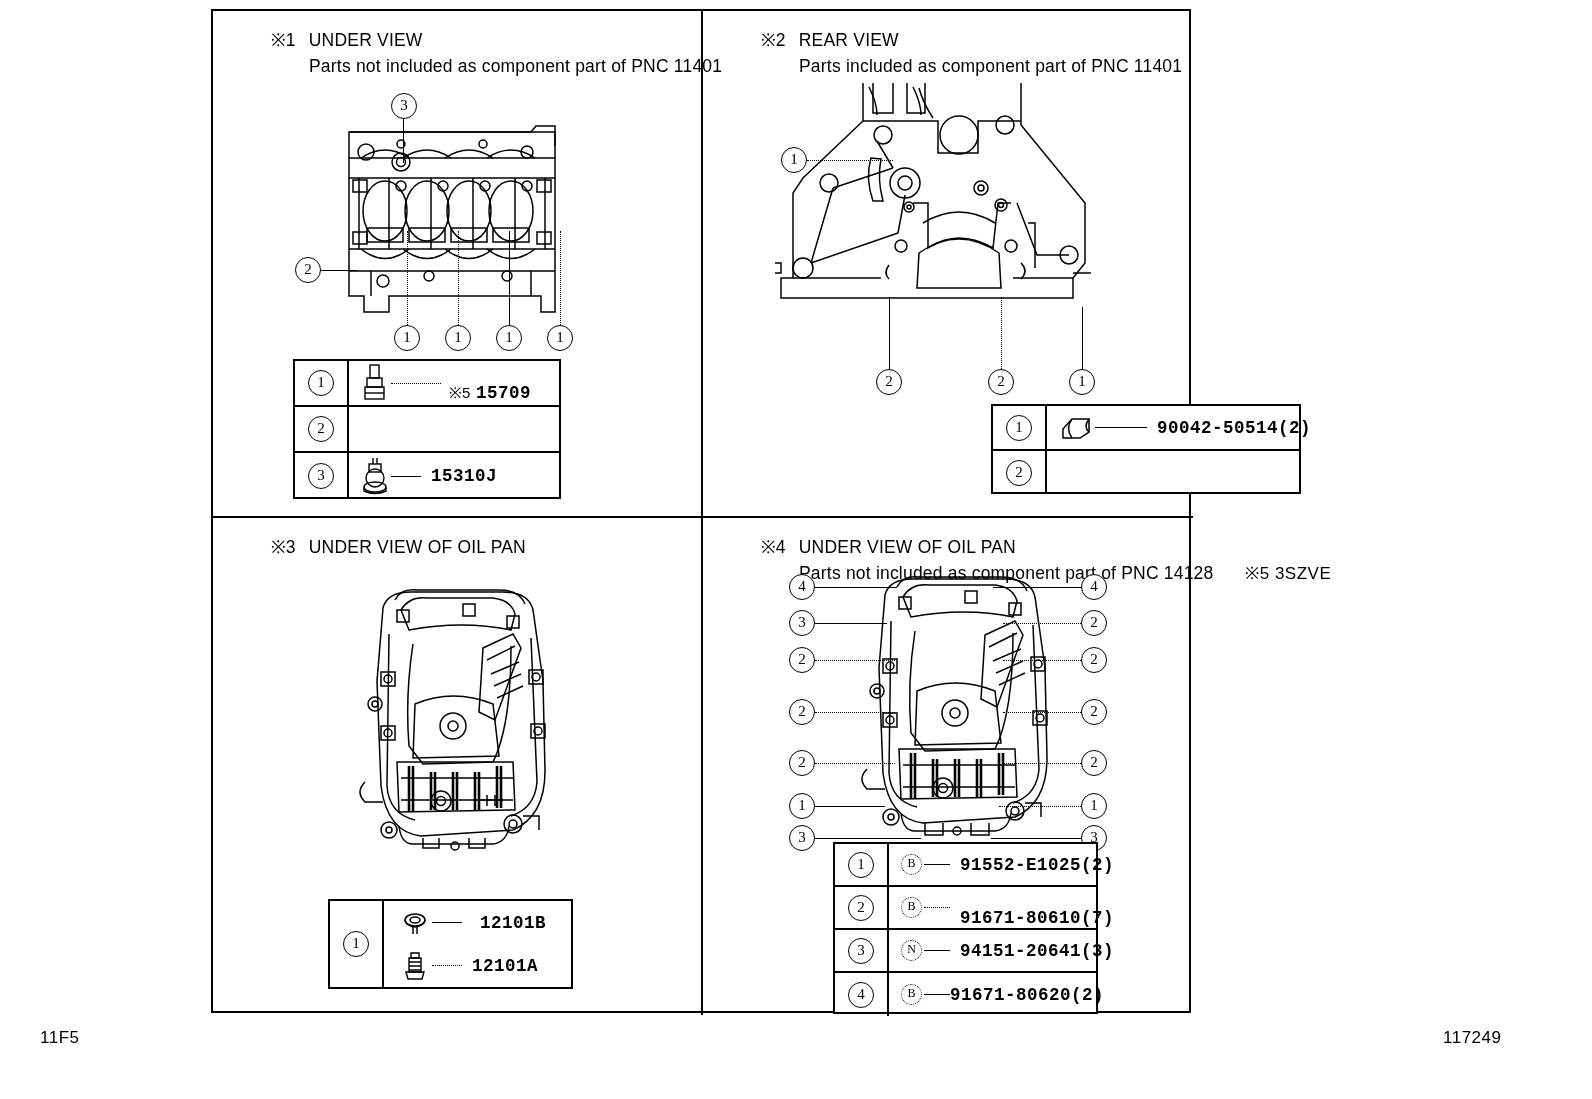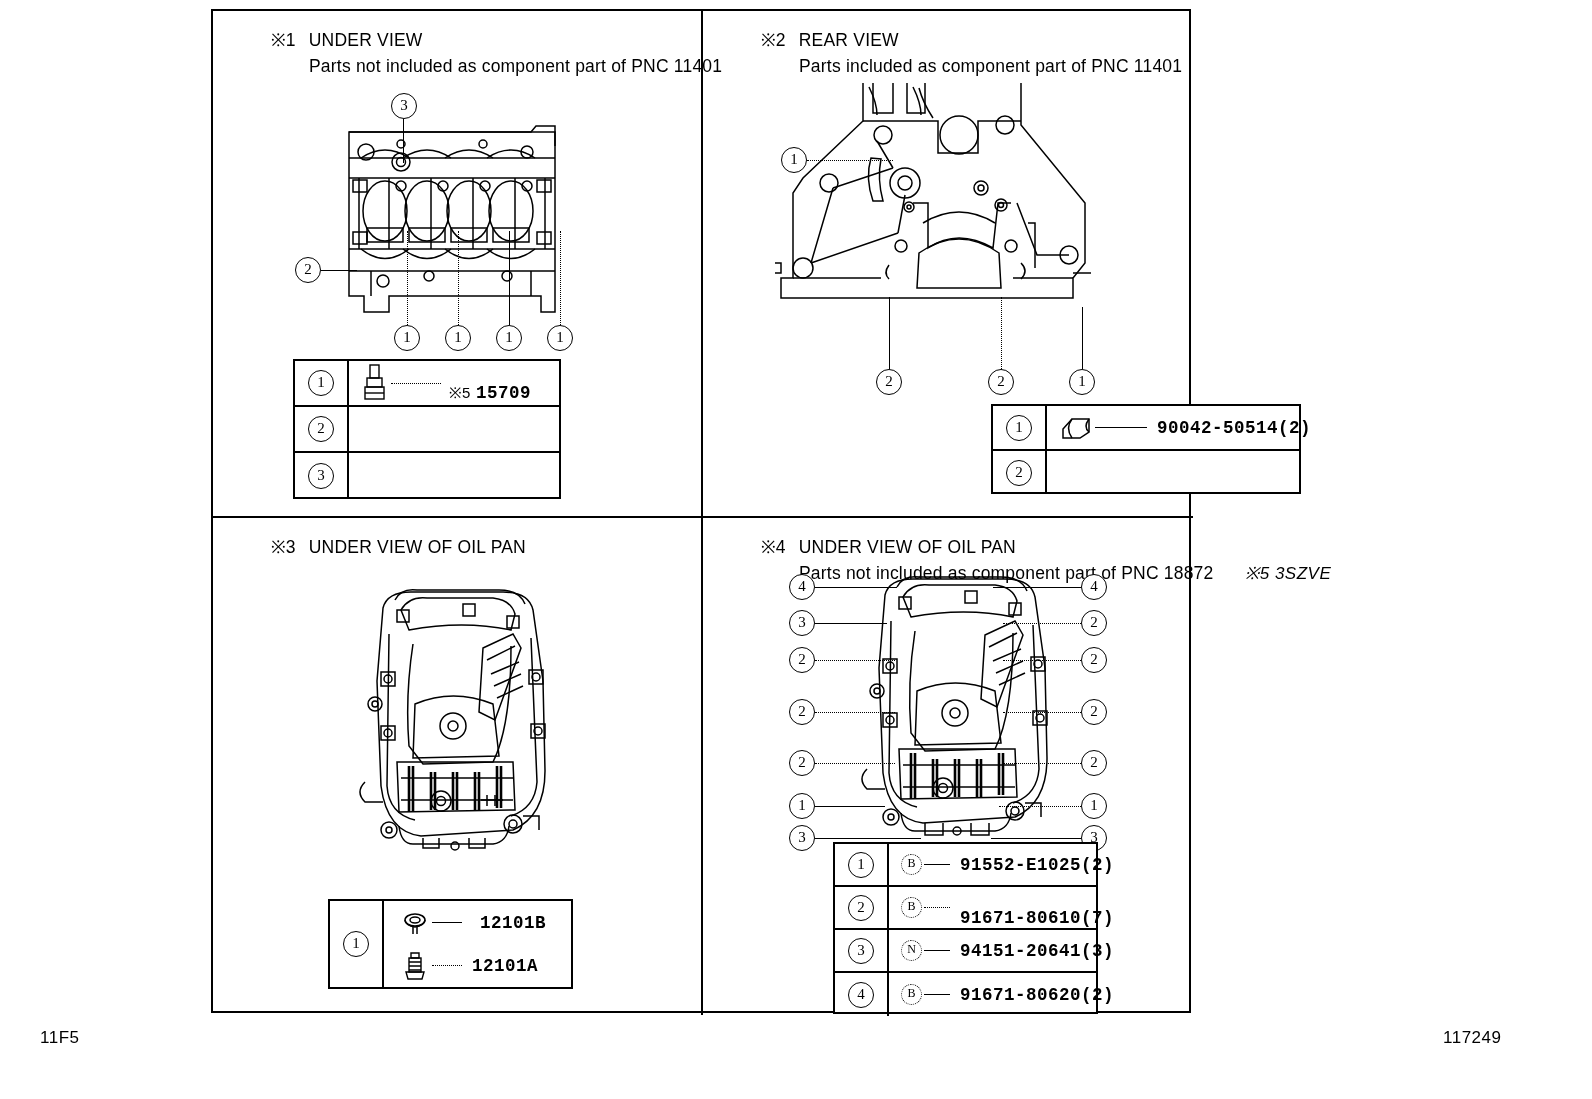--- a/index.html
+++ b/index.html
@@ -162,21 +162,21 @@
 
   
   .corner {
     position: absolute;
     font-size: 17px;
     font-family: "Liberation Sans", sans-serif;
     letter-spacing: 0.5px;
   }
   #foot-left  { left: 40px;  top: 1028px; }
   #foot-right { left: 1443px; top: 1028px; }
-  #side-note  { left: 1245px; top: 561px; font-size: 17px; white-space: nowrap; font-style: italic; }
+  #side-note  { left: 1245px; top: 561px; font-size: 17px; white-space: nowrap; }
 
   svg { display: block; overflow: visible; }
   .art { position: absolute; z-index: 3; }
 </style>
 </head>
 <body>
 
 <div id="sheet">
   <div class="vdiv"></div>
   <div class="hdiv"></div>
@@ -275,20 +275,33 @@
 
       <div class="lrow">
         <div class="lnum">
           <span class="bub">2</span>
         </div>
       </div>
 
       <div class="lrow">
         <div class="lnum">
           <span class="bub">3</span>
+        </div>
+        <div class="lbody">
+          <svg width="28" height="40">
+            <g fill="none" stroke="#000" stroke-width="1.4">
+              <path d="M12 2 L12 8 M16 2 L16 8"></path>
+              <rect x="8" y="8" width="12" height="8"></rect>
+              <circle cx="14" cy="22" r="9"></circle>
+              <ellipse cx="14" cy="31" rx="11" ry="5"></ellipse>
+              <path d="M3 31 L3 35 Q14 40 25 35 L25 31"></path>
+            </g>
+          </svg>
+          <span class="dash" style="width:30px; margin-left:2px;"></span>
+          <span class="pnum" style="margin-left:10px;">15310J</span>
         </div>
       </div>
     </div>
   </div>
 
   <div class="quad" id="quad2">
     <div class="qhead">
       <span class="ref">※2</span><span class="ttl">REAR VIEW</span>
       <span class="sub">Parts included as component part of PNC 11401</span>
     </div>
@@ -463,21 +476,21 @@
             <span class="pnum" style="margin-left:10px;">12101A</span>
           </div>
         </div>
       </div>
     </div>
   </div>
 
   <div class="quad" id="quad4">
     <div class="qhead">
       <span class="ref">※4</span><span class="ttl">UNDER VIEW OF OIL PAN</span>
-      <span class="sub">Parts not included as component part of PNC 18872</span>
+      <span class="sub">Parts not included as component part of PNC 14128</span>
     </div>
 
     <div class="art" style="left:152px; top:55px;">
       <svg width="220" height="265" viewBox="0 0 220 265">
         <g fill="none" stroke="#000" stroke-width="1.5">
           <path d="M30 22 Q34 6 58 6 L150 6 Q176 6 180 24 L190 95 L192 185 Q192 230 160 244
                    L68 250 Q34 246 28 200 L24 95 Z"></path>
           <path d="M42 14 Q48 2 64 4 L146 4 Q166 4 172 18"></path>
           <path d="M48 24 Q56 10 74 12 L140 12 Q158 14 162 28 L158 44 Q110 34 56 44 Z"></path>
           <path d="M36 48 L34 200 Q36 228 62 234"></path>
@@ -600,21 +613,21 @@
           <span class="pnum" style="margin-left:10px;">94151-20641(3)</span>
         </div>
       </div>
       <div class="lrow" style="height:43px; border-bottom:none;">
         <div class="lnum">
           <span class="bub">4</span>
         </div>
         <div class="lbody">
           <span class="markcirc">B</span>
           <span class="dash" style="width:26px; margin-left:2px;"></span>
-          <span class="pnum" style="margin-left:10px;">91671-80620(2)</span>
+          <span class="pnum" style="">91671-80620(2)</span>
         </div>
       </div>
     </div>
   </div>
 </div>
 
 <div class="corner" id="foot-left">11F5</div>
 <div class="corner" id="foot-right">117249</div>
 <div class="corner" id="side-note">※5 3SZVE</div>
 

